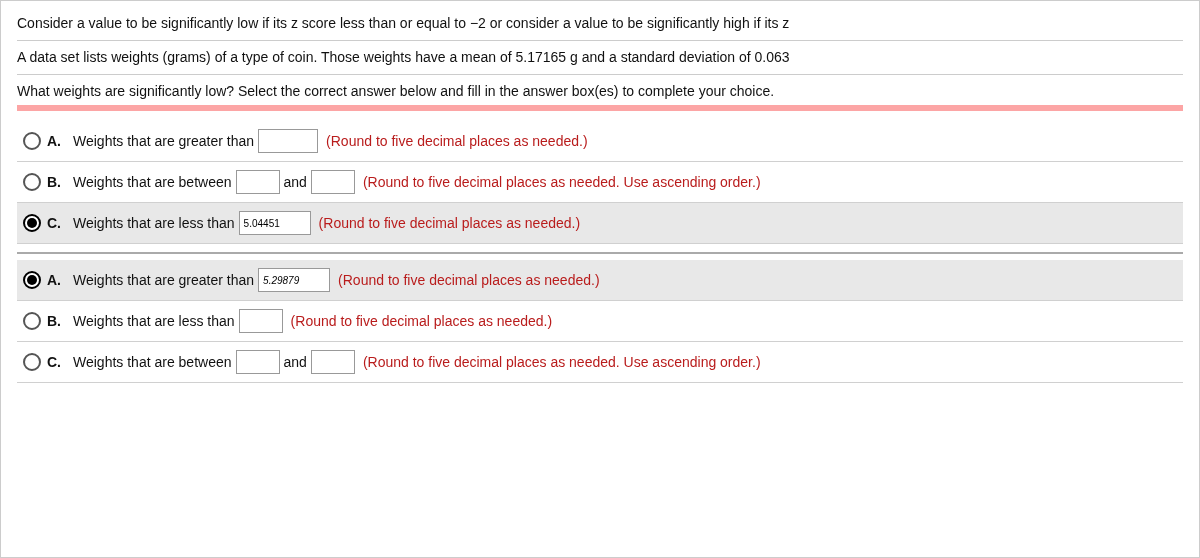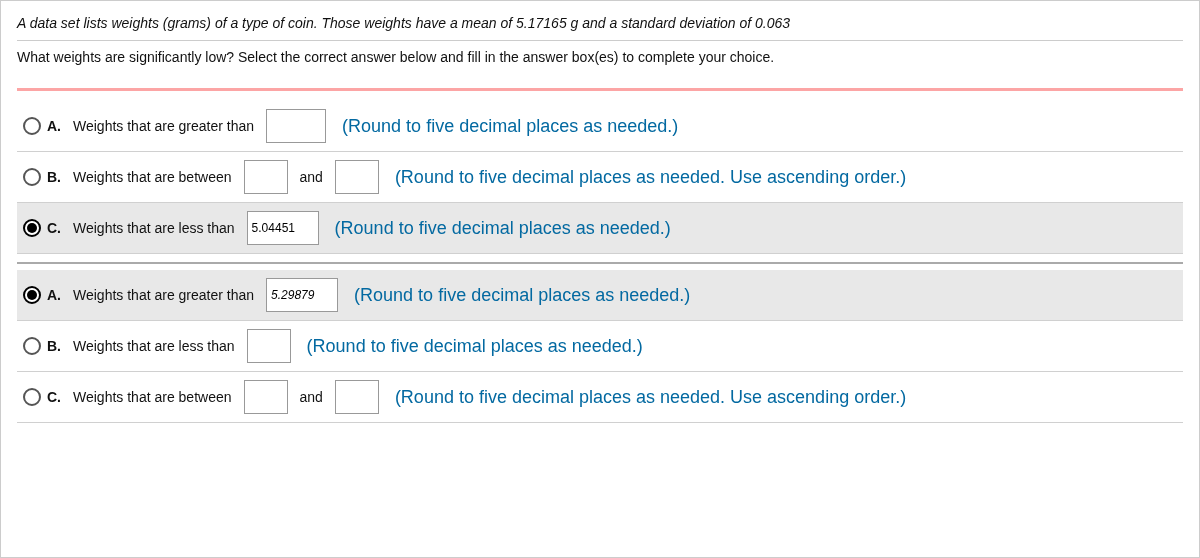--- a/index.html
+++ b/index.html
@@ -35,30 +35,29 @@
       padding-bottom: 6px;
     }
 
     .data-line {
       font-size: 14px;
       color: #111;
       margin-bottom: 6px;
       line-height: 1.5;
       border-bottom: 1px solid #ccc;
       padding-bottom: 6px;
-      font-style: italic;
     }
 
     .question-line {
       font-size: 14px;
       color: #111;
       margin-bottom: 10px;
       line-height: 1.5;
-      border-bottom: 3px solid #fca5a5;
-      padding-bottom: 20px;
+      border-bottom: 6px solid #fca5a5;
+      padding-bottom: 3px;
     }
 
     .options-section {
       margin-bottom: 4px;
     }
 
     .option-row {
       display: flex;
       align-items: center;
       padding: 8px 0 8px 6px;
@@ -98,52 +97,53 @@
     }
 
     .option-label {
       font-weight: bold;
       margin-right: 4px;
       min-width: 22px;
     }
 
     .answer-input {
       width: 60px;
-      height: 34px;
+      height: 24px;
       border: 1px solid #999;
-      font-size: 12px;
+      font-size: 10px;
       padding: 0 4px;
       background: #fff;
       display: inline-block;
       vertical-align: middle;
     }
 
     .hint-text {
-      color: #0369a1;
-      font-size: 18px;
+      color: #b91c1c;
+      font-size: 14px;
       margin-left: 4px;
     }
 
     .section-divider {
       border-top: 2px solid #aaa;
       margin: 8px 0 6px 0;
     }
 
     .option-text-wrap {
       display: flex;
       align-items: center;
       flex-wrap: wrap;
-      gap: 12px;
+      gap: 4px;
     }
   </style>
 </head>
 <body>
 
 <div class="page-container">
 
+  <div class="intro-line">Consider a value to be significantly low if its z score less than or equal to −2 or consider a value to be significantly high if its z</div>
   <div class="data-line">A data set lists weights (grams) of a type of coin. Those weights have a mean of 5.17165 g and a standard deviation of 0.063</div>
   <div class="question-line">What weights are significantly low? Select the correct answer below and fill in the answer box(es) to complete your choice.</div>
 
   <div class="options-section">
 
     <div class="option-row">
       <div class="radio-outer">
       </div>
       <span class="option-label">A.</span>
       <div class="option-text-wrap">

